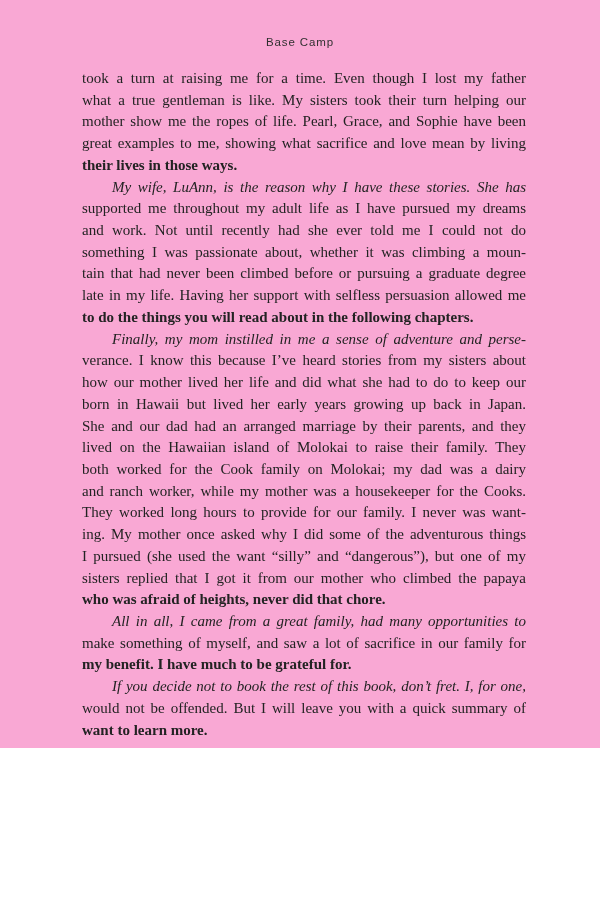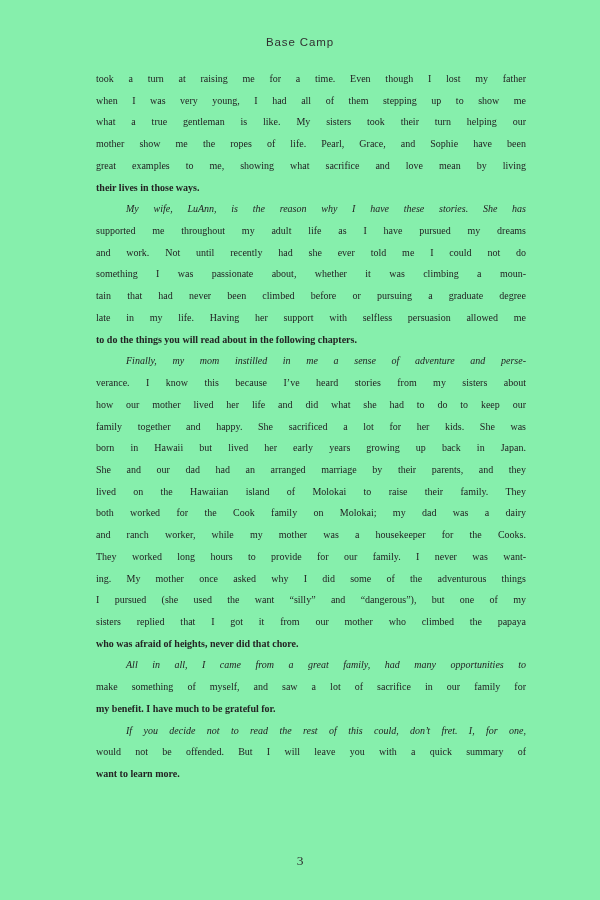--- a/index.html
+++ b/index.html
@@ -3,22 +3,22 @@
 <meta charset="utf-8">
 <style>
   html, body {
     margin: 0;
     padding: 0;
     background: #ffffff;
   }
   .page {
     position: relative;
     width: 600px;
-    height: 900px;
-    background: #86efac;
+    height: 748px;
+    background: #f9a8d4;
     overflow: hidden;
     font-family: "Liberation Serif", serif;
     color: #232323;
   }
   .running-header {
     position: absolute;
     top: 36px;
     left: 0;
     right: 0;
     text-align: center;
@@ -28,28 +28,27 @@
     color: #303030;
   }
   .body-text {
     position: absolute;
     top: 68px;
     left: 82px;
     width: 444px;
   }
   .para { margin: 0; padding: 0; }
   .line {
-    font-size: 10px;
+    font-size: 15px;
     line-height: 21.72px;
     height: 21.72px;
     overflow: hidden;
     text-align: justify;
     text-align-last: justify;
     color: #232323;
-    margin-left: 14px;
   }
   .line.last {
     text-align-last: left;
     font-weight: bold;
   }
   .line.indent {
     text-indent: 30px;
     font-style: italic;
   }
   .folio {
@@ -65,57 +64,55 @@
 </style>
 </head>
 <body>
 
 <div class="page">
   <div class="running-header">Base Camp</div>
 
   <div class="body-text" id="body-text">
       <div class="para">
         <div class="line">took a turn at raising me for a time. Even though I lost my father</div>
-        <div class="line">when I was very young, I had all of them stepping up to show me</div>
         <div class="line">what a true gentleman is like. My sisters took their turn helping our</div>
         <div class="line">mother show me the ropes of life. Pearl, Grace, and Sophie have been</div>
         <div class="line">great examples to me, showing what sacrifice and love mean by living</div>
         <div class="line last">their lives in those ways.</div>
       </div>
       <div class="para">
         <div class="line indent">My wife, LuAnn, is the reason why I have these stories. She has</div>
         <div class="line">supported me throughout my adult life as I have pursued my dreams</div>
         <div class="line">and work. Not until recently had she ever told me I could not do</div>
         <div class="line">something I was passionate about, whether it was climbing a moun-</div>
         <div class="line">tain that had never been climbed before or pursuing a graduate degree</div>
         <div class="line">late in my life. Having her support with selfless persuasion allowed me</div>
         <div class="line last">to do the things you will read about in the following chapters.</div>
       </div>
       <div class="para">
         <div class="line indent">Finally, my mom instilled in me a sense of adventure and perse-</div>
         <div class="line">verance. I know this because I’ve heard stories from my sisters about</div>
         <div class="line">how our mother lived her life and did what she had to do to keep our</div>
-        <div class="line">family together and happy. She sacrificed a lot for her kids. She was</div>
         <div class="line">born in Hawaii but lived her early years growing up back in Japan.</div>
         <div class="line">She and our dad had an arranged marriage by their parents, and they</div>
         <div class="line">lived on the Hawaiian island of Molokai to raise their family. They</div>
         <div class="line">both worked for the Cook family on Molokai; my dad was a dairy</div>
         <div class="line">and ranch worker, while my mother was a housekeeper for the Cooks.</div>
         <div class="line">They worked long hours to provide for our family. I never was want-</div>
         <div class="line">ing. My mother once asked why I did some of the adventurous things</div>
         <div class="line">I pursued (she used the want “silly” and “dangerous”), but one of my</div>
         <div class="line">sisters replied that I got it from our mother who climbed the papaya</div>
         <div class="line last">who was afraid of heights, never did that chore.</div>
       </div>
       <div class="para">
         <div class="line indent">All in all, I came from a great family, had many opportunities to</div>
         <div class="line">make something of myself, and saw a lot of sacrifice in our family for</div>
         <div class="line last">my benefit. I have much to be grateful for.</div>
       </div>
       <div class="para">
-        <div class="line indent">If you decide not to read the rest of this could, don’t fret. I, for one,</div>
+        <div class="line indent">If you decide not to book the rest of this book, don’t fret. I, for one,</div>
         <div class="line">would not be offended. But I will leave you with a quick summary of</div>
         <div class="line last">want to learn more.</div>
       </div>
     </div>
 
   <div class="folio">3</div>
 </div>
 
 </body></html>

